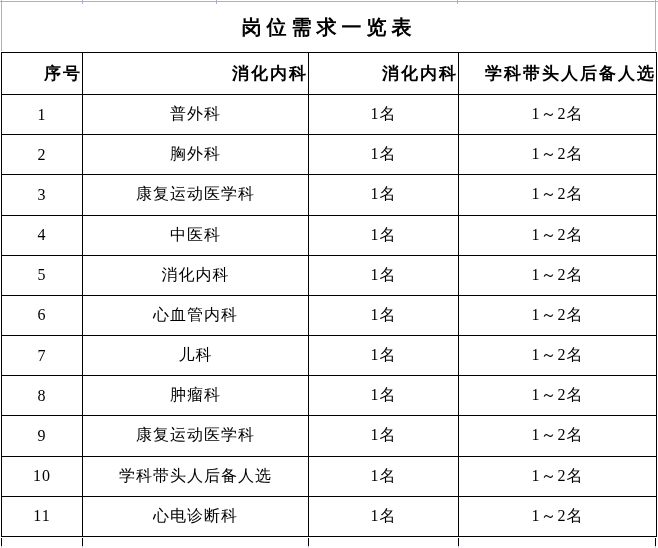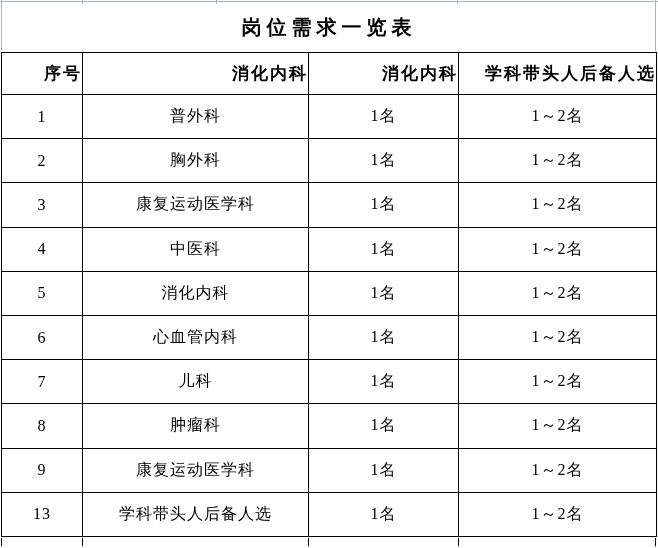--- a/index.html
+++ b/index.html
@@ -146,22 +146,28 @@
         <td>1名</td>
         <td>1～2名</td>
       </tr>
       <tr>
         <td>9</td>
         <td>康复运动医学科</td>
         <td>1名</td>
         <td>1～2名</td>
       </tr>
       <tr>
-        <td>13</td>
+        <td>10</td>
         <td>学科带头人后备人选</td>
+        <td>1名</td>
+        <td>1～2名</td>
+      </tr>
+      <tr>
+        <td>11</td>
+        <td>心电诊断科</td>
         <td>1名</td>
         <td>1～2名</td>
       </tr>
     </tbody>
   </table>
 
   <div class="stub sx-0"></div>
   <div class="stub sx-1"></div>
   <div class="stub sx-2"></div>
   <div class="stub sx-3"></div>

